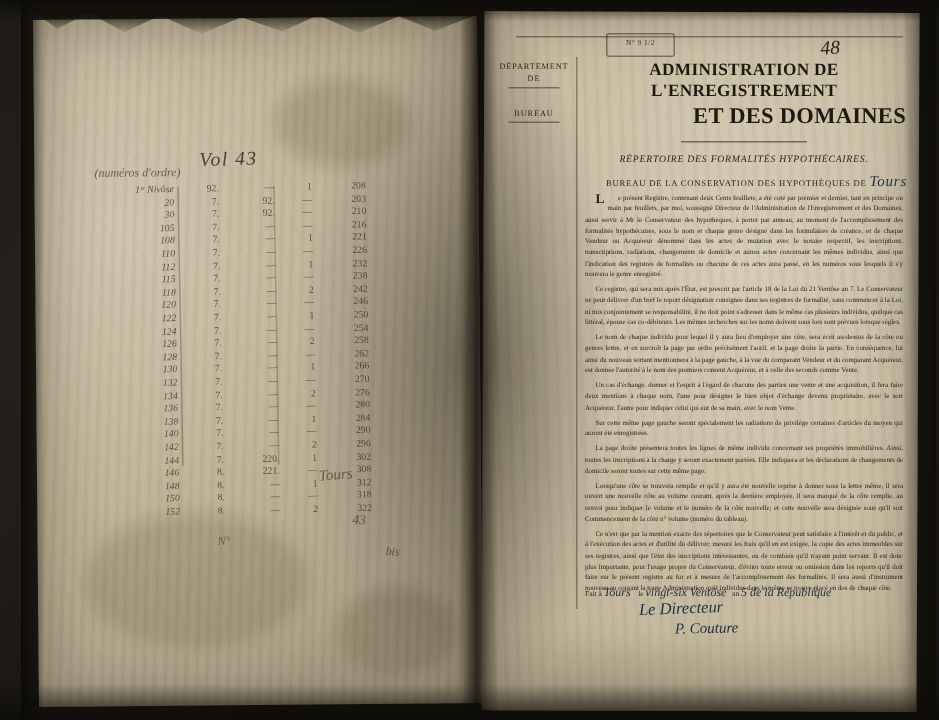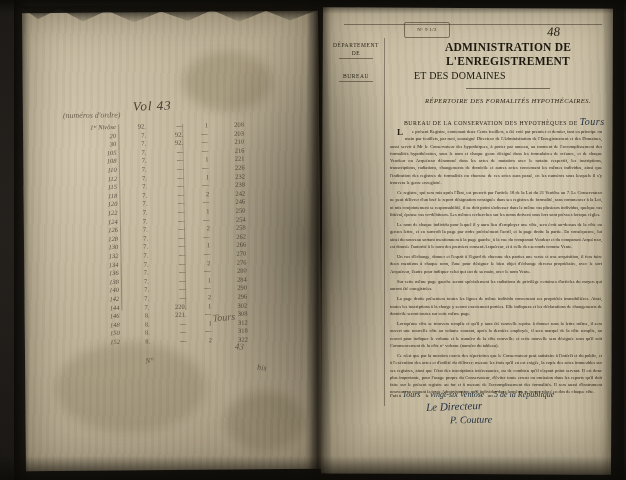--- a/index.html
+++ b/index.html
@@ -230,36 +230,35 @@
     width: 1px;
     height: 368px;
     background: rgba(55,45,30,0.45);
   }
   .title-block {
     position: absolute;
     left: 58px;
     top: 24px;
     right: 2px;
     text-align: center;
-    margin-left: 24px;
   }
   .title-main {
     font-size: 11.5px;
     letter-spacing: 0.2px;
     font-weight: bold;
     color: #1e180f;
     line-height: 1.25;
   }
   .title-sub {
-    font-size: 10px;
-    font-weight: normal;
+    font-size: 15px;
+    font-weight: bold;
     letter-spacing: 0.2px;
     color: #1e180f;
     margin-top: 1px;
-    text-align: left;
+    text-align: right;
     padding-left: 2px;
   }
   .title-rule {
     width: 84px;
     height: 1px;
     background: rgba(50,40,28,0.6);
     margin: 7px auto 8px auto;
   }
   .repertoire {
     font-size: 6.5px;

